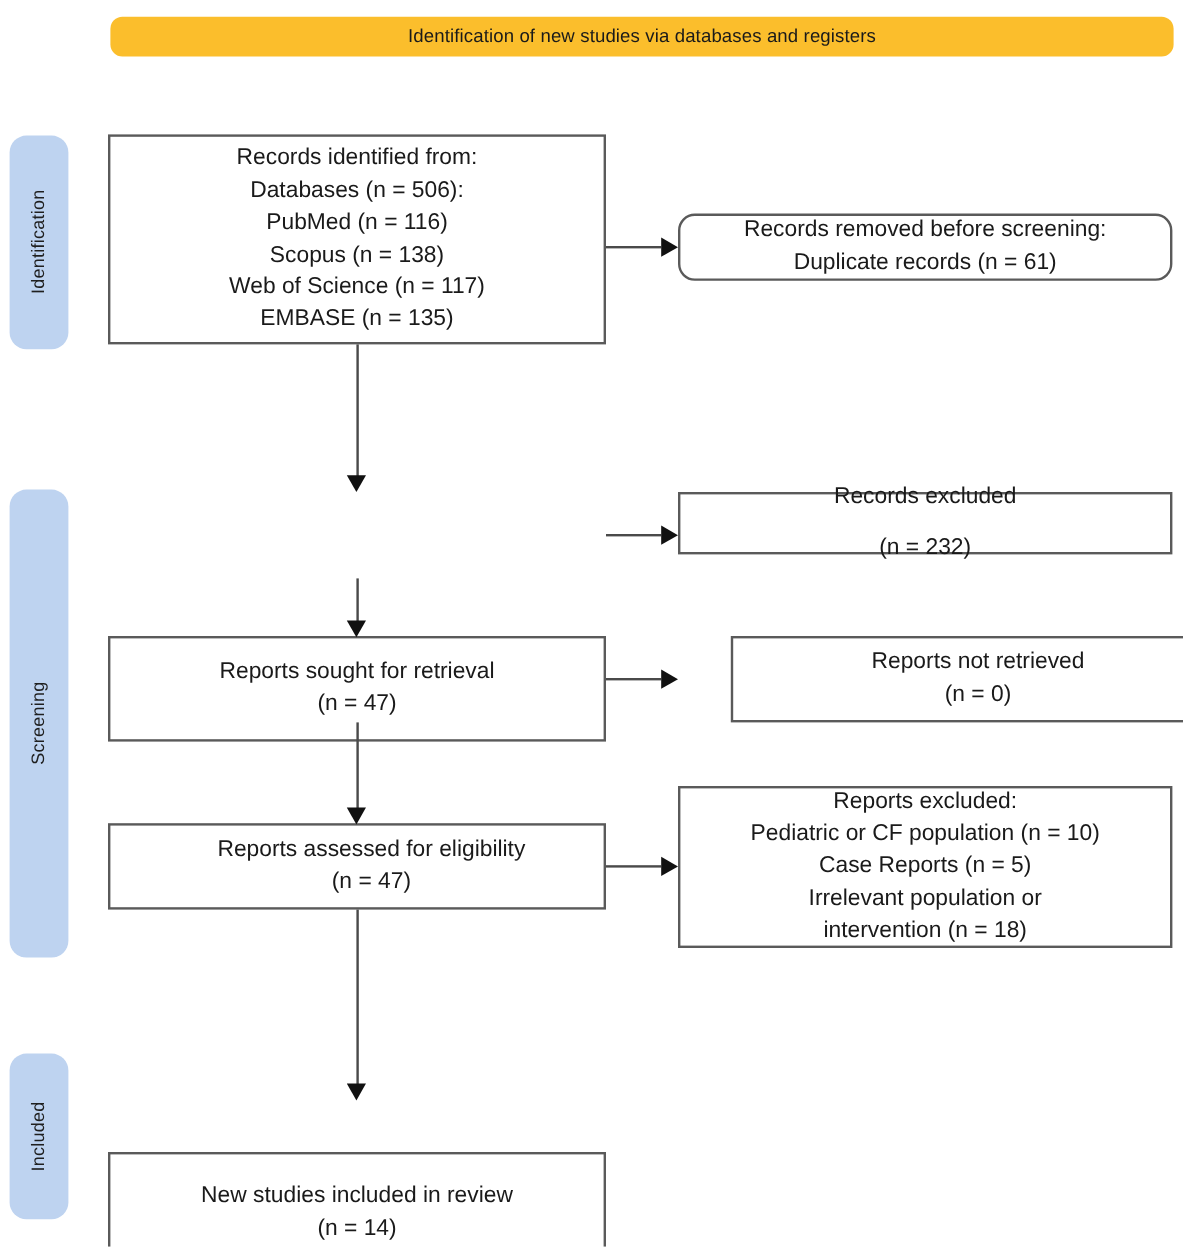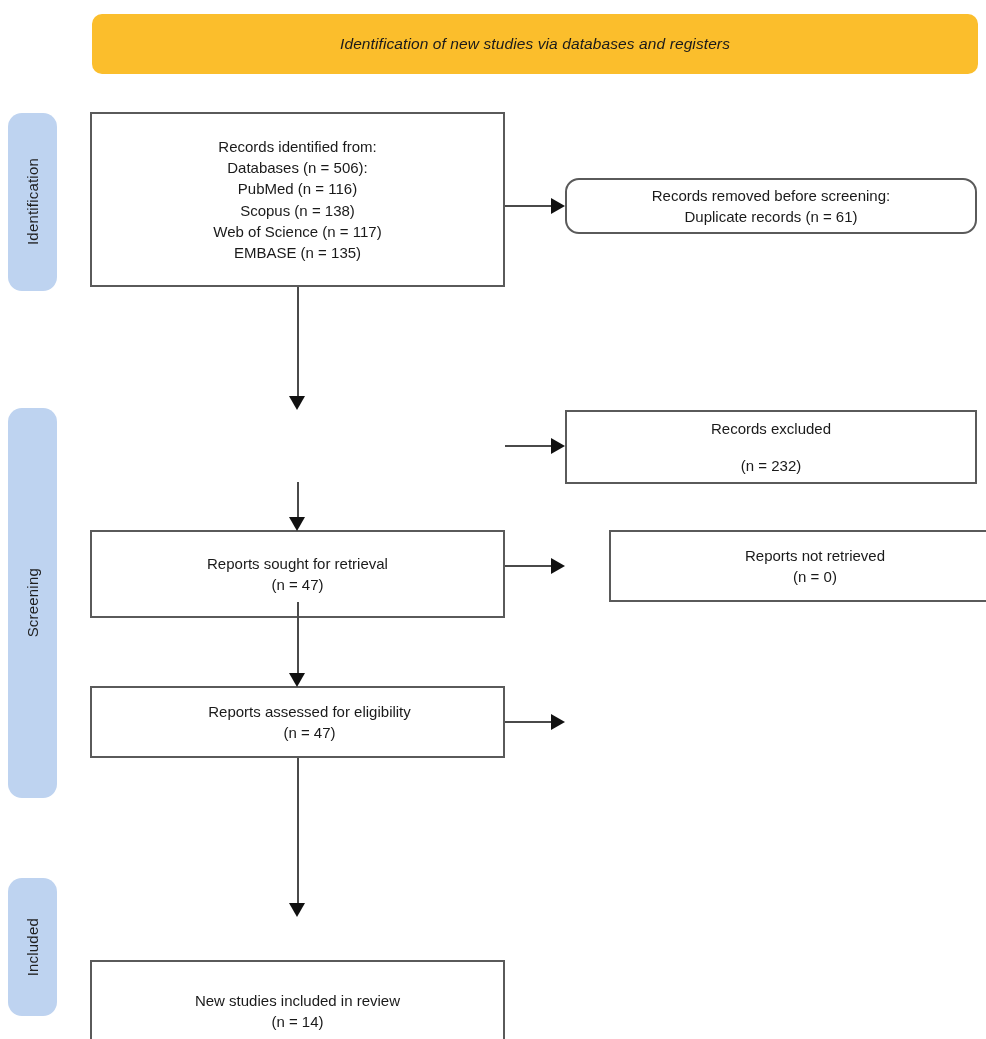--- a/index.html
+++ b/index.html
@@ -18,27 +18,26 @@
     background: #ffffff;
     overflow: hidden;
   }
 
   
   .header-banner {
     position: absolute;
     left: 92px;
     top: 14px;
     width: 886px;
-    height: 60px;
+    height: 33px;
     background: #FBBE2C;
     border-radius: 10px;
     display: flex;
     align-items: center;
     justify-content: center;
-    font-style: italic;
   }
   .header-banner .header-text {
     font-size: 15.5px;
     color: #1a1a1a;
     letter-spacing: 0.1px;
   }
 
   
   .stage-rail {
     position: absolute;
@@ -66,37 +65,37 @@
     background: #ffffff;
     border: 2px solid #5a5a5a;
     box-sizing: border-box;
     display: flex;
     flex-direction: column;
     align-items: center;
     justify-content: center;
     padding: 4px 8px;
   }
   .flow-box .line {
-    font-size: 15px;
+    font-size: 19px;
     color: #1a1a1a;
     line-height: 1.42;
     text-align: center;
     white-space: nowrap;
   }
 
   
   #box-identified  { left: 90px; top: 112px; width: 415px; height: 175px; }
   #box-screened    { left: 90px; top: 410px; width: 415px; height: 72px; }
   #box-sought      { left: 90px; top: 530px; width: 415px; height: 88px; }
   #box-assessed    { left: 90px; top: 686px; width: 415px; height: 72px; padding-left: 32px; }
   #box-included    { left: 90px; top: 960px; width: 415px; height: 102px; }
 
   
   #box-removed     { left: 565px; top: 178px; width: 412px; height: 56px; border-radius: 14px; }
-  #box-excluded-screen { left: 565px; top: 410px; width: 412px; height: 74px; gap: 16px; }
+  #box-excluded-screen { left: 565px; top: 410px; width: 412px; height: 52px; gap: 16px; }
   #box-not-retrieved   { left: 565px; top: 530px; width: 412px; height: 72px; margin-left: 44px; }
   #box-reports-excluded{ left: 565px; top: 655px; width: 412px; height: 135px; }
 
   
   .conn-v {
     position: absolute;
     width: 0;
     border-left: 2px solid #4a4a4a;
   }
   .conn-h {
@@ -188,20 +187,27 @@
   <div class="flow-box" id="box-not-retrieved">
     <div class="line">Reports not retrieved</div>
     <div class="line">(n = 0)</div>
   </div>
 
   <div class="flow-box" id="box-assessed">
     <div class="line">Reports assessed for eligibility</div>
     <div class="line">(n = 47)</div>
   </div>
 
+  <div class="flow-box" id="box-reports-excluded">
+    <div class="line">Reports excluded:</div>
+    <div class="line">Pediatric or CF population (n = 10)</div>
+    <div class="line">Case Reports (n = 5)</div>
+    <div class="line">Irrelevant population or</div>
+    <div class="line">intervention (n = 18)</div>
+  </div>
 
   <div class="flow-box" id="box-included">
     <div class="line">New studies included in review</div>
     <div class="line">(n = 14)</div>
   </div>
 
   <div class="conn-v" id="v-ident-screened"></div>
   <div class="arrow-down" id="a-ident-screened"></div>
 
   <div class="conn-v" id="v-screened-sought"></div>

